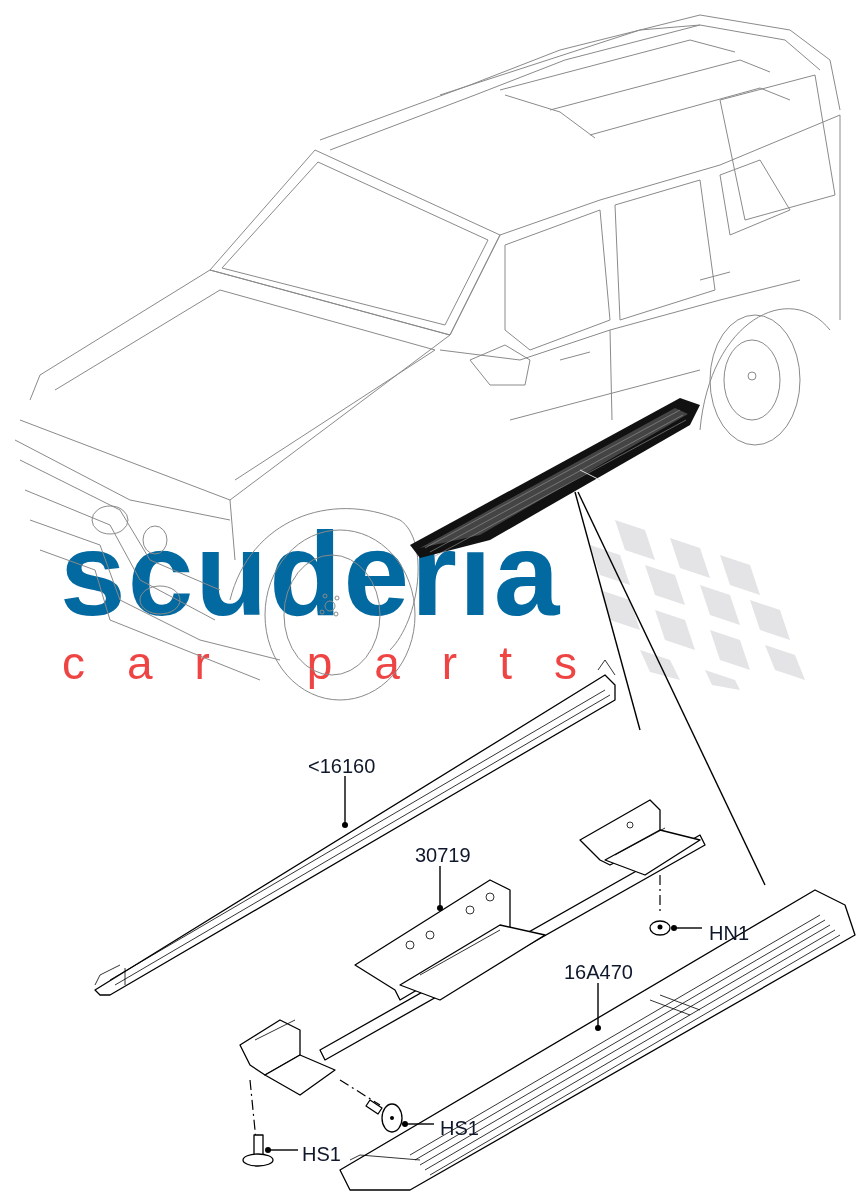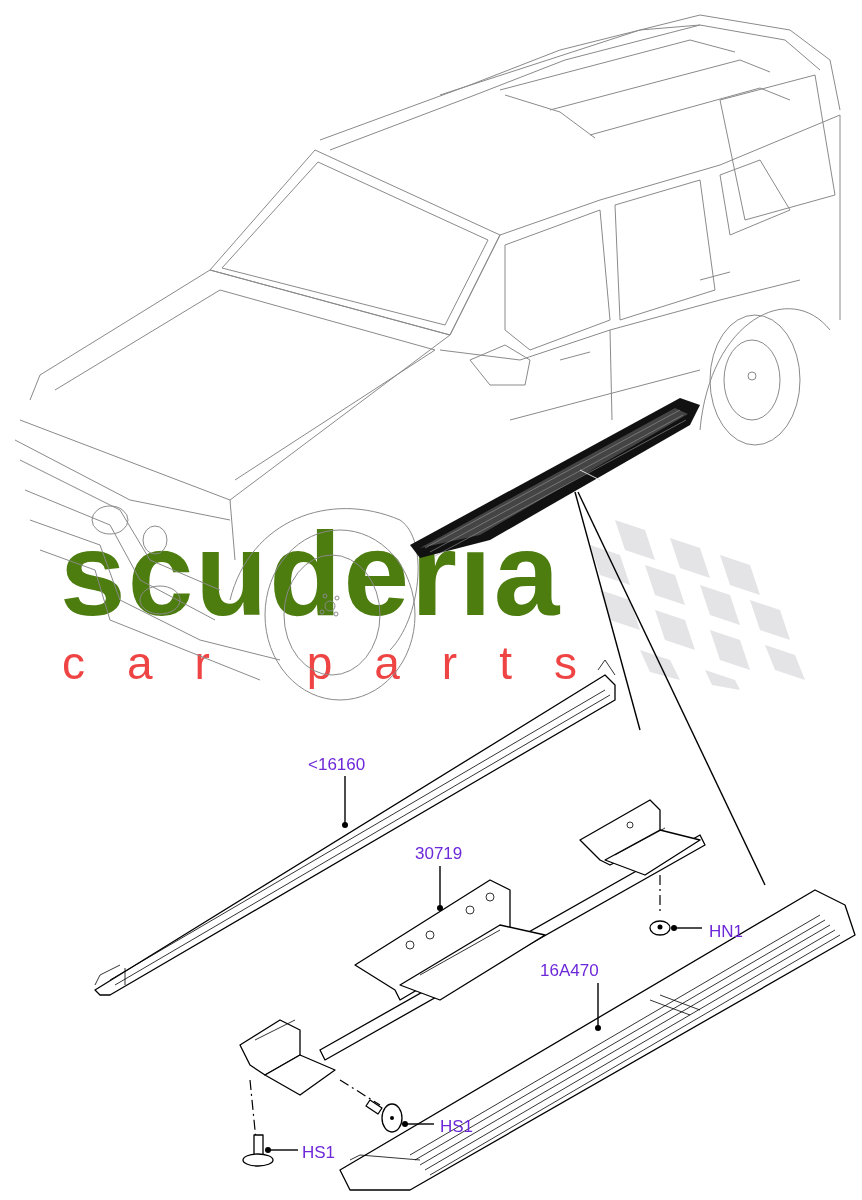--- a/index.html
+++ b/index.html
@@ -1,24 +1,24 @@
 <!DOCTYPE html>
 <html><head>
 <meta charset="utf-8">
 <style>
   html, body { margin: 0; padding: 0; background: #ffffff; }
   body { width: 862px; height: 1200px; position: relative; overflow: hidden;
          font-family: "Liberation Sans", sans-serif; }
   #canvas { position: absolute; left: 0; top: 0; width: 862px; height: 1200px; }
   .wm-main { position: absolute; left: 60px; top: 515px; font-size: 118px; font-weight: bold;
-             color: #4d7c0f; letter-spacing: 2px; z-index: 0; line-height: 1; }
+             color: #0369a1; letter-spacing: 2px; z-index: 0; line-height: 1; }
   .wm-sub { position: absolute; left: 62px; top: 640px; font-size: 46px; color: #ef4444;
             letter-spacing: 42px; z-index: 0; line-height: 1; }
   svg { position: absolute; left: 0; top: 0; z-index: 1; }
-  .label { position: absolute; z-index: 2; color: #6d28d9; font-size: 17px; line-height: 1;
+  .label { position: absolute; z-index: 2; color: #0f172a; font-size: 20px; line-height: 1;
            white-space: nowrap; }
   .car { fill: none; stroke: #8a8a8a; stroke-width: 1; }
   .part { fill: #ffffff; stroke: #000; stroke-width: 1.3; stroke-linejoin: round; }
   .thin { fill: none; stroke: #000; stroke-width: 0.8; }
   .lead { stroke: #000; stroke-width: 1.4; fill: none; }
   .dash { stroke: #000; stroke-width: 1.2; stroke-dasharray: 10 4 2 4; fill: none; }
 </style>
 </head>
 <body>
 
@@ -190,17 +190,17 @@
       <path class="lead" d="M405,1124 L434,1124"></path>
         <circle cx="405" cy="1124" r="3" fill="#000"></circle>
       <path class="lead" d="M268,1150 L298,1150"></path>
         <circle cx="268" cy="1150" r="3" fill="#000"></circle>
     </g>
   </svg>
 
   <div class="label" style="left:308px;top:756px;">&lt;16160</div>
   <div class="label" style="left:415px;top:845px;">30719</div>
   <div class="label" style="left:709px;top:923px;">HN1</div>
-  <div class="label" style="left:540px;top:962px;">16A470</div>
+  <div class="label" style="left:564px;top:962px;">16A470</div>
   <div class="label" style="left:440px;top:1118px;">HS1</div>
   <div class="label" style="left:302px;top:1144px;">HS1</div>
 
 </div>
 
 </body></html>

